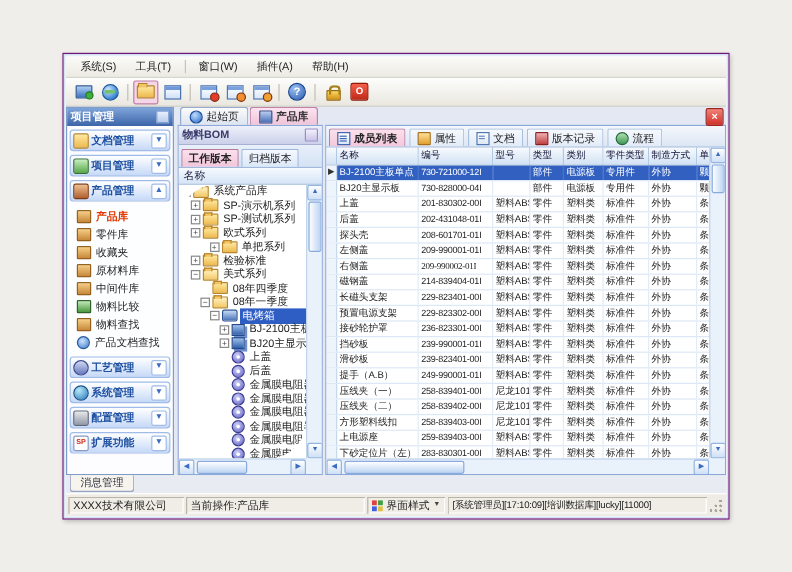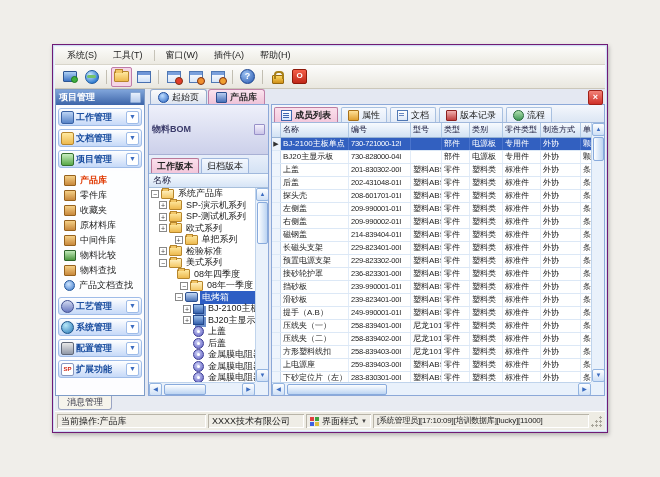--- a/index.html
+++ b/index.html
@@ -86,31 +86,31 @@
     border-radius:3px 3px 0 0;background:linear-gradient(#fbfbfa,#dde4f0);white-space:nowrap;}
   .doctab.active{background:linear-gradient(#fbe4ef,#efc3d8);border-color:#c080a8;font-weight:bold;color:#333;}
   .dticon{width:9px;height:9px;border-radius:50%;background:radial-gradient(circle at 38% 32%,#bcdcff,#2c68c4);border:1px solid #1c4c9c;}
   .dticon.cab{border-radius:1px;background:linear-gradient(#b8ccf0,#4870b8);border:1px solid #2c5090;}
   .doc-close{position:absolute;right:2px;top:1px;width:13px;height:13px;border-radius:2px;background:linear-gradient(#f28278,#d03028);
     border:1px solid #a02018;color:#fff;font-size:9px;line-height:12px;text-align:center;font-weight:bold;}
   .doccontent{flex:1;display:flex;min-height:0;}
   
   .bompanel{width:121px;flex:0 0 auto;border:1px solid #8ca8d8;background:#fff;display:flex;flex-direction:column;box-sizing:border-box;}
   .bomheader{height:15px;flex:0 0 auto;background:linear-gradient(#eef0fa,#ccd0ea);border-bottom:1px solid #a8b0d4;
-    display:flex;align-items:center;padding:17px 3px;color:#3a3a6a;font-weight:bold;}
+    display:flex;align-items:center;padding:0 3px;color:#3a3a6a;font-weight:bold;}
   .bomheader .spacer{flex:1;}
   .pin-btn{width:9px;height:9px;background:linear-gradient(#f4f0fc,#cac4e8);border:1px solid #9890c8;border-radius:1px;}
   .bomtabs{height:18px;flex:0 0 auto;background:linear-gradient(#e8effa,#d4e2f4);display:flex;align-items:flex-end;padding:0 2px;gap:2px;border-bottom:1px solid #a0b8dc;}
   .btab{height:14px;line-height:14px;padding:0 5px;border:1px solid #9eb6dc;border-bottom:none;border-radius:2px 2px 0 0;
     background:linear-gradient(#f4f8fe,#dce8f8);white-space:nowrap;}
   .btab.active{background:linear-gradient(#fbe0ec,#f2c6da);border-color:#b87898;font-weight:bold;}
   .treehead{height:13px;flex:0 0 auto;line-height:13px;padding-left:4px;background:linear-gradient(#f6fafe,#d6e4f6);
     border-bottom:1px solid #a8c0dc;color:#224;}
   .treewrap{flex:1;position:relative;min-height:0;overflow:hidden;}
-  .tree{position:absolute;left:0;top:0;right:13px;bottom:13px;overflow:hidden;}
+  .tree{position:absolute;left:0;top:0;right:13px;bottom:13px;overflow:hidden;border-radius:31px;}
   .tnode{height:11.5px;display:flex;align-items:center;gap:2px;white-space:nowrap;}
   .texp{width:8px;height:8px;flex:0 0 auto;border:1px solid #888;background:#fff;font-size:7px;line-height:7px;text-align:center;color:#444;box-sizing:border-box;}
   .texp-sp{width:8px;flex:0 0 auto;}
   .ticon{flex:0 0 auto;position:relative;}
   .ti-folder-icon,.ti-folder-open-icon{width:11px;height:8px;background:linear-gradient(#ffe9a0,#edb94e);border:1px solid #b7862c;border-radius:1px;}
   .ti-folder-open-icon{background:linear-gradient(#fff2c4,#f4c866);}
   .ti-folder-icon::before,.ti-folder-open-icon::before{content:"";position:absolute;left:0;top:-2px;width:5px;height:2px;background:#f2c666;border:1px solid #b7862c;border-bottom:none;}
   .ti-device-icon{width:11px;height:8px;background:linear-gradient(#c4d8f4,#4c74b8);border:1px solid #2c5090;border-radius:2px;}
   .ti-board-icon{width:9px;height:8px;background:linear-gradient(#9cc0ec,#3460ac);border:1px solid #24488c;box-shadow:2px 2px 0 #6c90cc;}
   .ti-part-icon{width:9px;height:9px;border-radius:50%;background:radial-gradient(circle at 40% 35%,#cfd2f8,#5c5cc0);border:1px solid #3c3c94;}
@@ -229,33 +229,33 @@
   <div class="main">
 
     <div class="navpane">
       <div class="navtitle">
         <span>项目管理</span>
         <span class="spacer"></span>
         <span class="navtitle-btn"></span>
       </div>
       <div class="navgroups" id="navgroups">
           <div class="navgroup">
-            <span class="gicon gi-work-icon"></span>
-            <span class="glabel">工作管理</span>
-            <span class="gchev">▼</span>
-          </div>
-          <div class="navgroup">
             <span class="gicon gi-docs-icon"></span>
             <span class="glabel">文档管理</span>
             <span class="gchev">▼</span>
           </div>
           <div class="navgroup">
             <span class="gicon gi-project-icon"></span>
             <span class="glabel">项目管理</span>
             <span class="gchev">▼</span>
+          </div>
+          <div class="navgroup">
+            <span class="gicon gi-product-icon"></span>
+            <span class="glabel">产品管理</span>
+            <span class="gchev">▲</span>
           </div>
           <div class="navitems">
             <div class="navitem sel">
               <span class="iicon "></span>
               <span class="ilabel">产品库</span>
             </div>
             <div class="navitem">
               <span class="iicon "></span>
               <span class="ilabel">零件库</span>
             </div>
@@ -369,21 +369,21 @@
                 <div class="tnode" style="padding-left: 10px;">
                   <span class="texp">−</span>
                   <span class="ticon ti-folder-open-icon"></span>
                   <span class="tlabel">美式系列</span>
                 </div>
                 <div class="tnode" style="padding-left: 18px;">
                   <span class="texp-sp"></span>
                   <span class="ticon ti-folder-icon"></span>
                   <span class="tlabel">08年四季度</span>
                 </div>
-                <div class="tnode" style="padding-left: 18px; justify-content: flex-end;">
+                <div class="tnode" style="padding-left: 18px;">
                   <span class="texp">−</span>
                   <span class="ticon ti-folder-open-icon"></span>
                   <span class="tlabel">08年一季度</span>
                 </div>
                 <div class="tnode sel" style="padding-left: 26px;">
                   <span class="texp">−</span>
                   <span class="ticon ti-device-icon"></span>
                   <span class="tlabel">电烤箱</span>
                 </div>
                 <div class="tnode" style="padding-left: 34px;">
@@ -551,21 +551,21 @@
                   <div class="tc" style="width: 31px;">塑料ABS</div>
                   <div class="tc" style="width: 28px;">零件</div>
                   <div class="tc" style="width: 33px;">塑料类</div>
                   <div class="tc" style="width: 38px;">标准件</div>
                   <div class="tc" style="width: 40px;">外协</div>
                   <div class="tc" style="width: 24px;">条</div>
                 </div>
                 <div class="trow">
                   <div class="tc ind" style="width: 9px;"></div>
                   <div class="tc" style="width: 68px;">右侧盖</div>
-                  <div class="tc c-num" style="width: 62px;">209-990002-01I</div>
+                  <div class="tc c-num" style="width: 62px; font-family: Liberation Serif, serif;">209-990002-01I</div>
                   <div class="tc" style="width: 31px;">塑料ABS</div>
                   <div class="tc" style="width: 28px;">零件</div>
                   <div class="tc" style="width: 33px;">塑料类</div>
                   <div class="tc" style="width: 38px;">标准件</div>
                   <div class="tc" style="width: 40px;">外协</div>
                   <div class="tc" style="width: 24px;">条</div>
                 </div>
                 <div class="trow">
                   <div class="tc ind" style="width: 9px;"></div>
                   <div class="tc" style="width: 68px;">磁钢盖</div>
@@ -715,22 +715,22 @@
 
       </div>
     </div>
   </div>
 
   <div class="msgrow">
     <div class="msgtab">消息管理</div>
   </div>
 
   <div class="statusbar">
+    <div class="spanel sp-company">XXXX技术有限公司</div>
     <div class="spanel sp-op">当前操作:产品库</div>
-    <div class="spanel sp-company">XXXX技术有限公司</div>
     <div class="spanel sp-style">
       <span class="gridicon"></span>
       <span>界面样式</span>
       <span class="ddarrow">▼</span>
     </div>
     <div class="spanel sp-info">[系统管理员][17:10:09][培训数据库][lucky][11000]</div>
     <div class="grip"></div>
   </div>
 
 </div>

